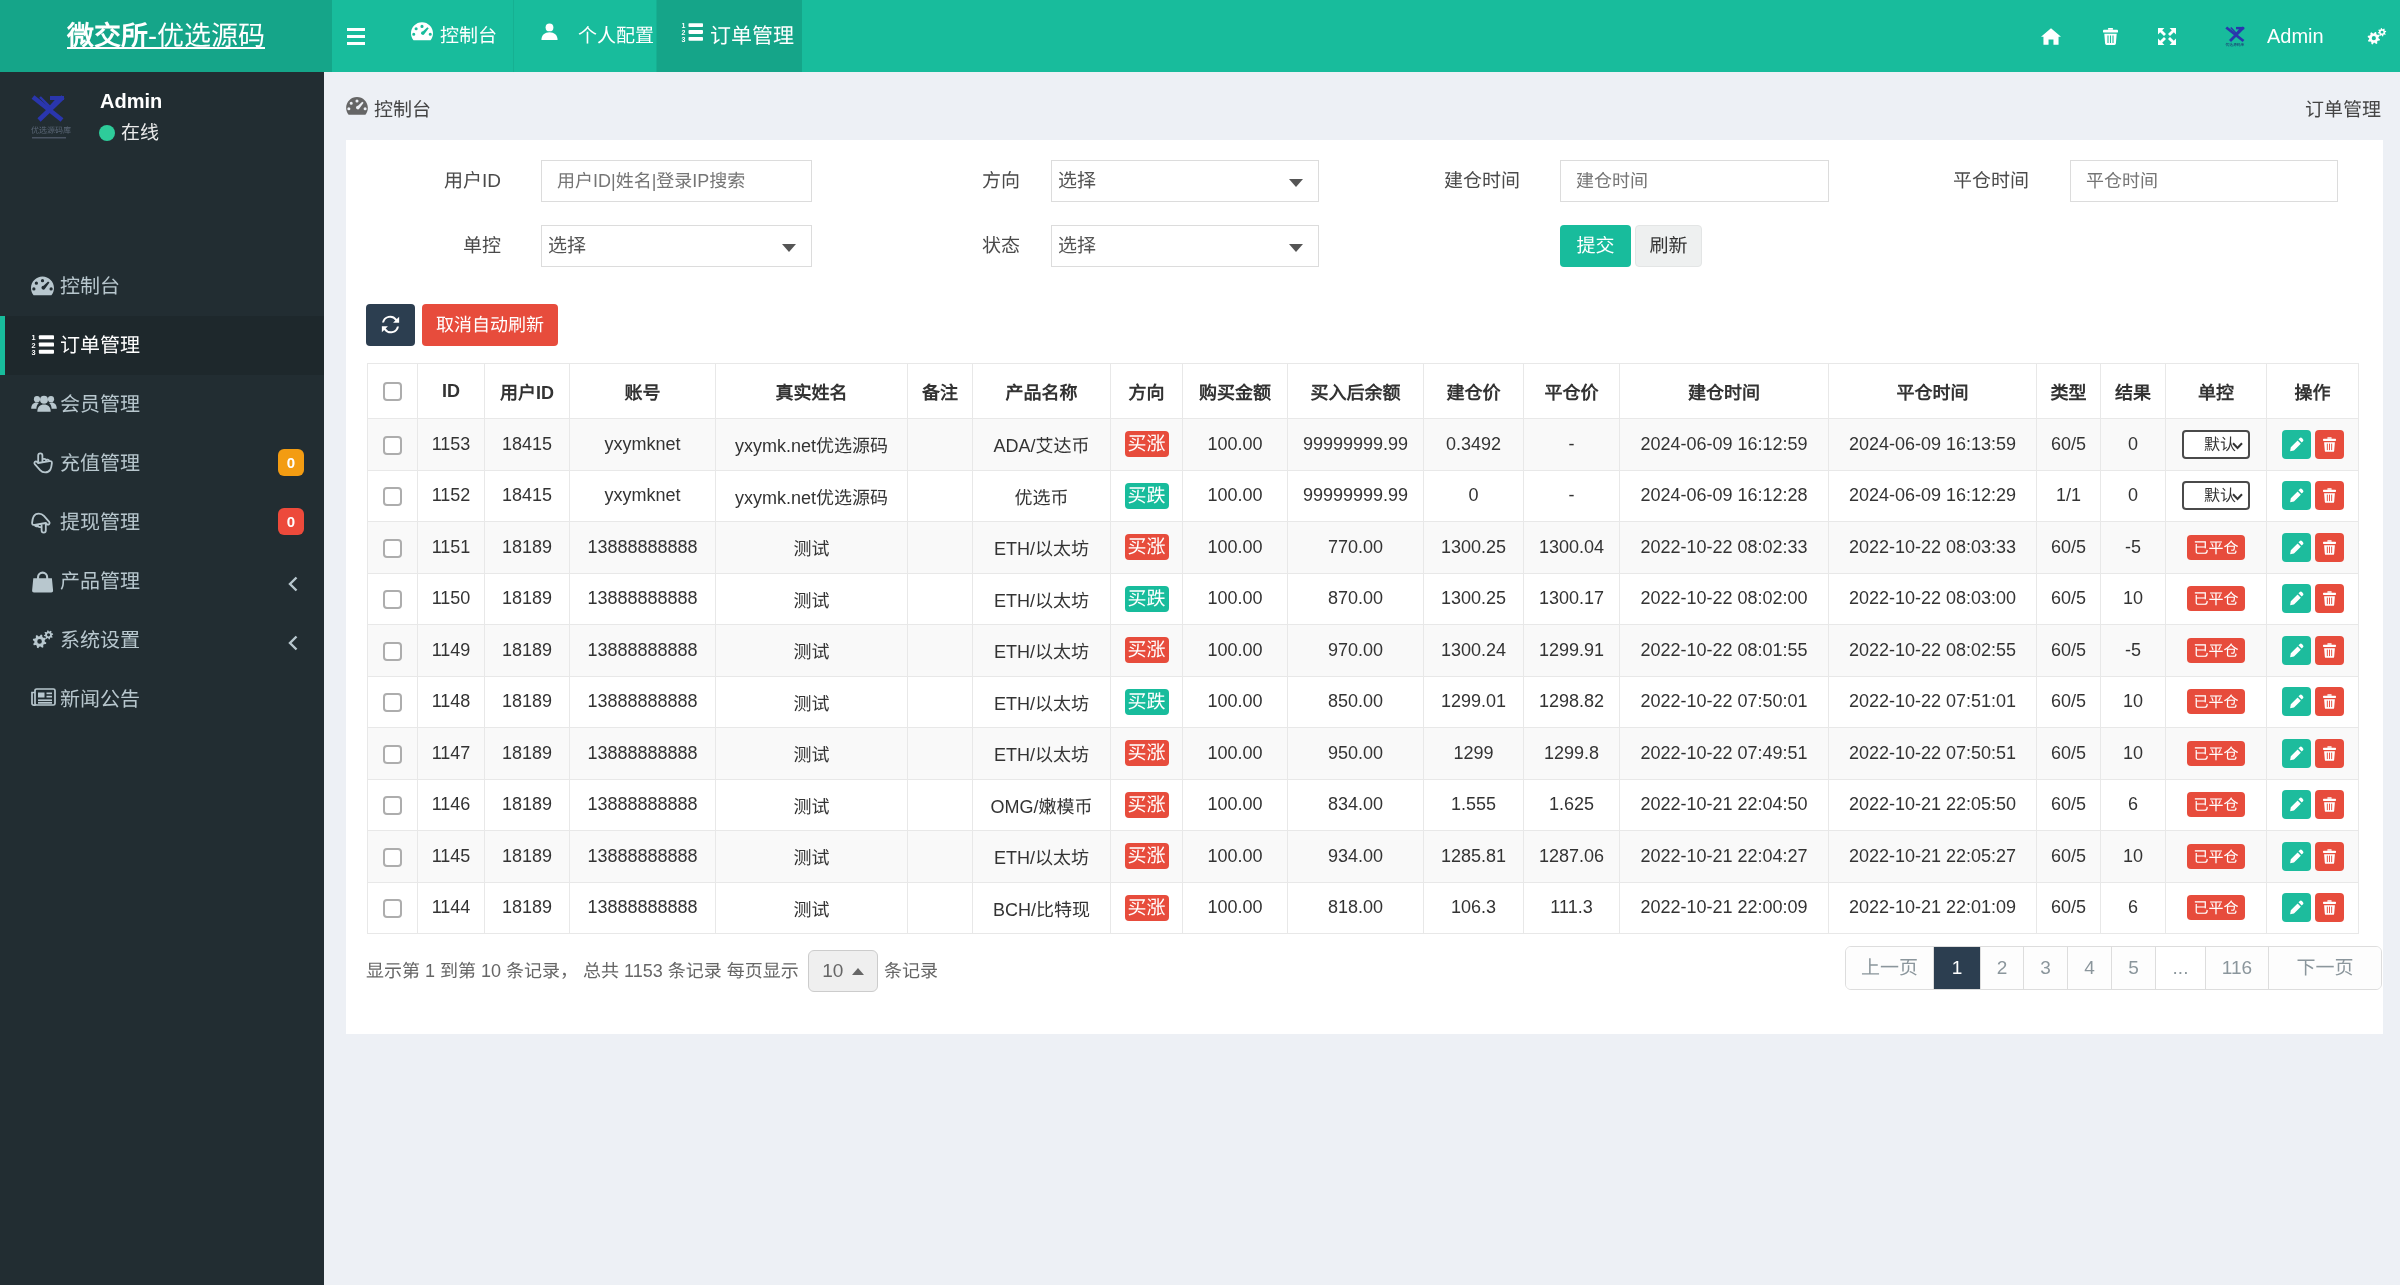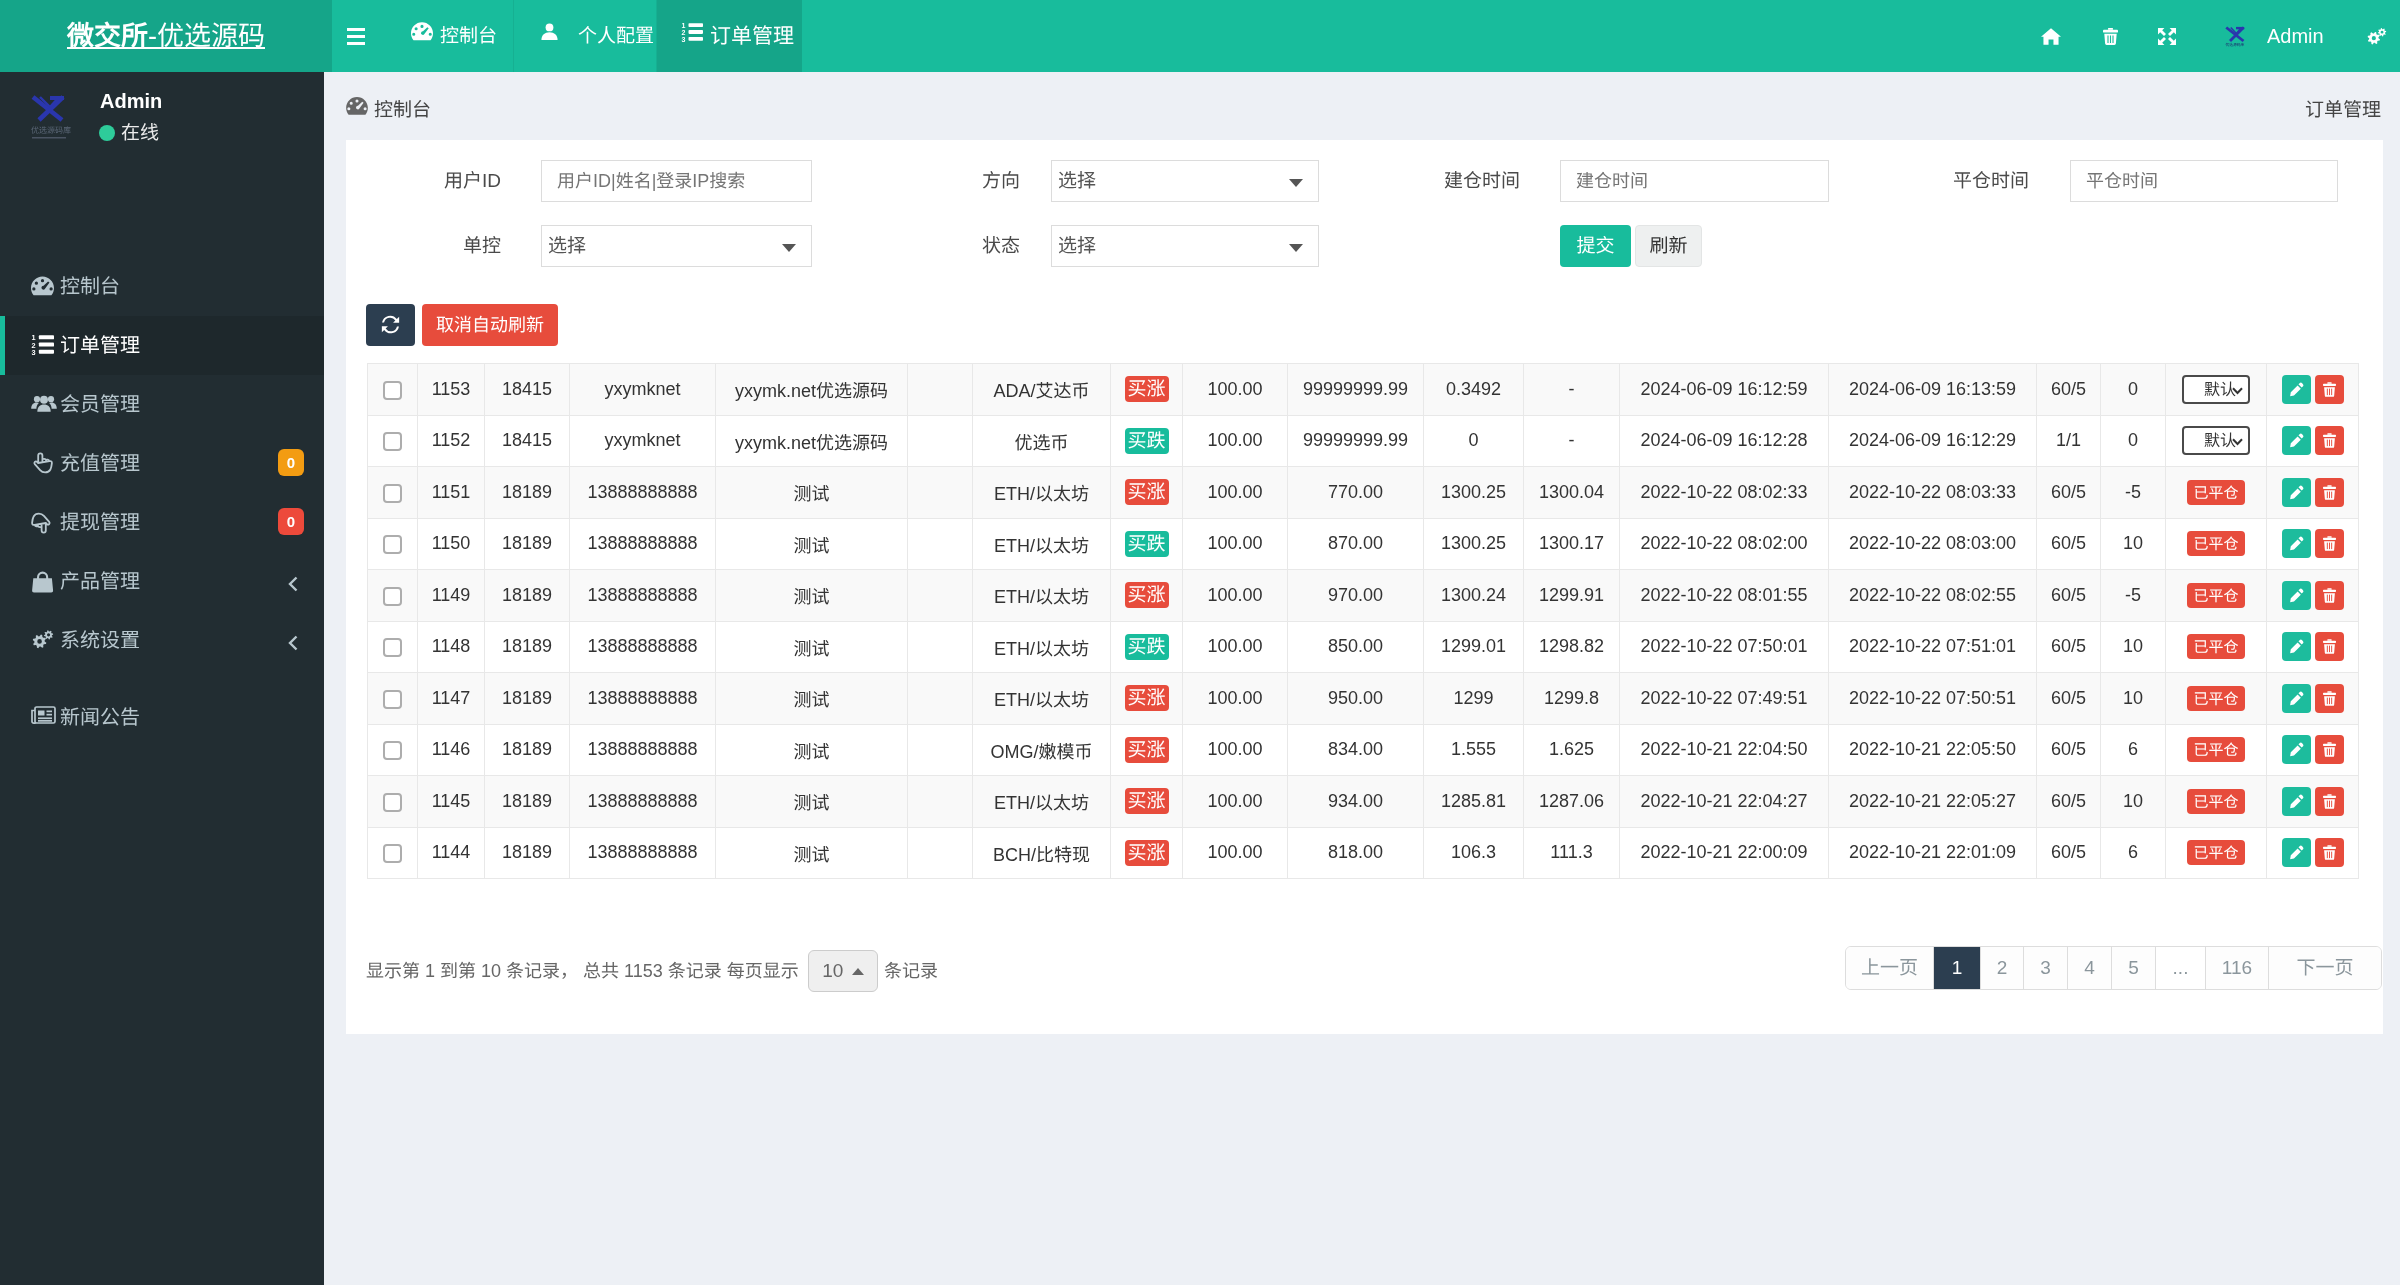--- a/index.html
+++ b/index.html
@@ -210,21 +210,21 @@
           <g fill="#b8c7ce">
             <path d="M14.7 12.6 L14.3 13.8 L12.3 14.0 L11.7 14.8 L11.8 16.8 L10.7 17.4 L9.1 16.1 L8.2 16.2 L6.9 17.8 L5.7 17.4 L5.5 15.4 L4.7 14.8 L2.7 14.9 L2.1 13.8 L3.4 12.2 L3.3 11.3 L1.7 10.0 L2.1 8.8 L4.1 8.6 L4.7 7.8 L4.6 5.8 L5.7 5.2 L7.3 6.5 L8.2 6.4 L9.5 4.8 L10.7 5.2 L10.9 7.2 L11.7 7.8 L13.7 7.7 L14.3 8.8 L13.0 10.4 L13.1 11.3 Z M10.4 11.3 A2.2 2.2 0 1 0 6.0 11.3 A2.2 2.2 0 1 0 10.4 11.3 Z" fill-rule="evenodd"></path>
             <path d="M20.7 7.1 L20.2 7.8 L18.8 7.5 L18.3 7.8 L18.0 9.2 L17.2 9.4 L16.5 8.2 L15.8 8.1 L14.7 8.9 L14.0 8.4 L14.3 7.0 L14.0 6.5 L12.6 6.2 L12.4 5.4 L13.6 4.7 L13.7 4.0 L12.9 2.9 L13.4 2.2 L14.8 2.5 L15.3 2.2 L15.6 0.8 L16.4 0.6 L17.1 1.8 L17.8 1.9 L18.9 1.1 L19.6 1.6 L19.3 3.0 L19.6 3.5 L21.0 3.8 L21.2 4.6 L20.0 5.3 L19.9 6.0 Z M18.3 5.0 A1.5 1.5 0 1 0 15.3 5.0 A1.5 1.5 0 1 0 18.3 5.0 Z" fill-rule="evenodd"></path>
           </g>
         </svg></span>
       <span class="txt">系统设置</span>
       <span class="mic" style="left:auto;right:26px;top:22px;"><svg width="10" height="16" viewBox="0 0 10 16">
           <path d="M8.5 1.5 2 8l6.5 6.5" fill="none" stroke="#b8c7ce" stroke-width="2.4"></path>
         </svg></span>
     </div>
-  <div class="srow" style="top:616px;">
+  <div class="srow" style="top:598px;">
       <span class="mic"><svg width="25" height="20" viewBox="0 0 25 20">
           <g stroke="#b8c7ce" fill="none" stroke-width="1.7">
             <rect x="4" y="1" width="20" height="16" rx="1.6"></rect>
             <path d="M4 4.5H1v11a1.7 1.7 0 001.7 1.7h2"></path>
           </g>
           <g fill="#b8c7ce">
             <rect x="7" y="4.5" width="6.5" height="5"></rect>
             <rect x="15.5" y="4.5" width="5.5" height="1.7"></rect>
             <rect x="15.5" y="7.8" width="5.5" height="1.7"></rect>
             <rect x="7" y="11.4" width="14" height="1.7"></rect>
@@ -282,20 +282,40 @@
       <col style="width:100px">
       <col style="width:96px">
       <col style="width:209px">
       <col style="width:208px">
       <col style="width:64px">
       <col style="width:65px">
       <col style="width:101px">
       <col style="width:92px">
 </colgroup>
 <tbody>
+      <tr>
+<th><span class="cb"></span></th>
+        <th>ID</th>
+        <th>用户ID</th>
+        <th>账号</th>
+        <th>真实姓名</th>
+        <th>备注</th>
+        <th>产品名称</th>
+        <th>方向</th>
+        <th>购买金额</th>
+        <th>买入后余额</th>
+        <th>建仓价</th>
+        <th>平仓价</th>
+        <th>建仓时间</th>
+        <th>平仓时间</th>
+        <th>类型</th>
+        <th>结果</th>
+        <th>单控</th>
+        <th>操作</th>
+</tr>
 <tr class="odd">
 <td><span class="cb"></span></td>
         <td>1153</td>
         <td>18415</td>
         <td>yxymknet</td>
         <td>yxymk.net优选源码</td>
         <td></td>
         <td>ADA/艾达币</td>
         <td><span class="tag up">买涨</span></td>
         <td>100.00</td>

